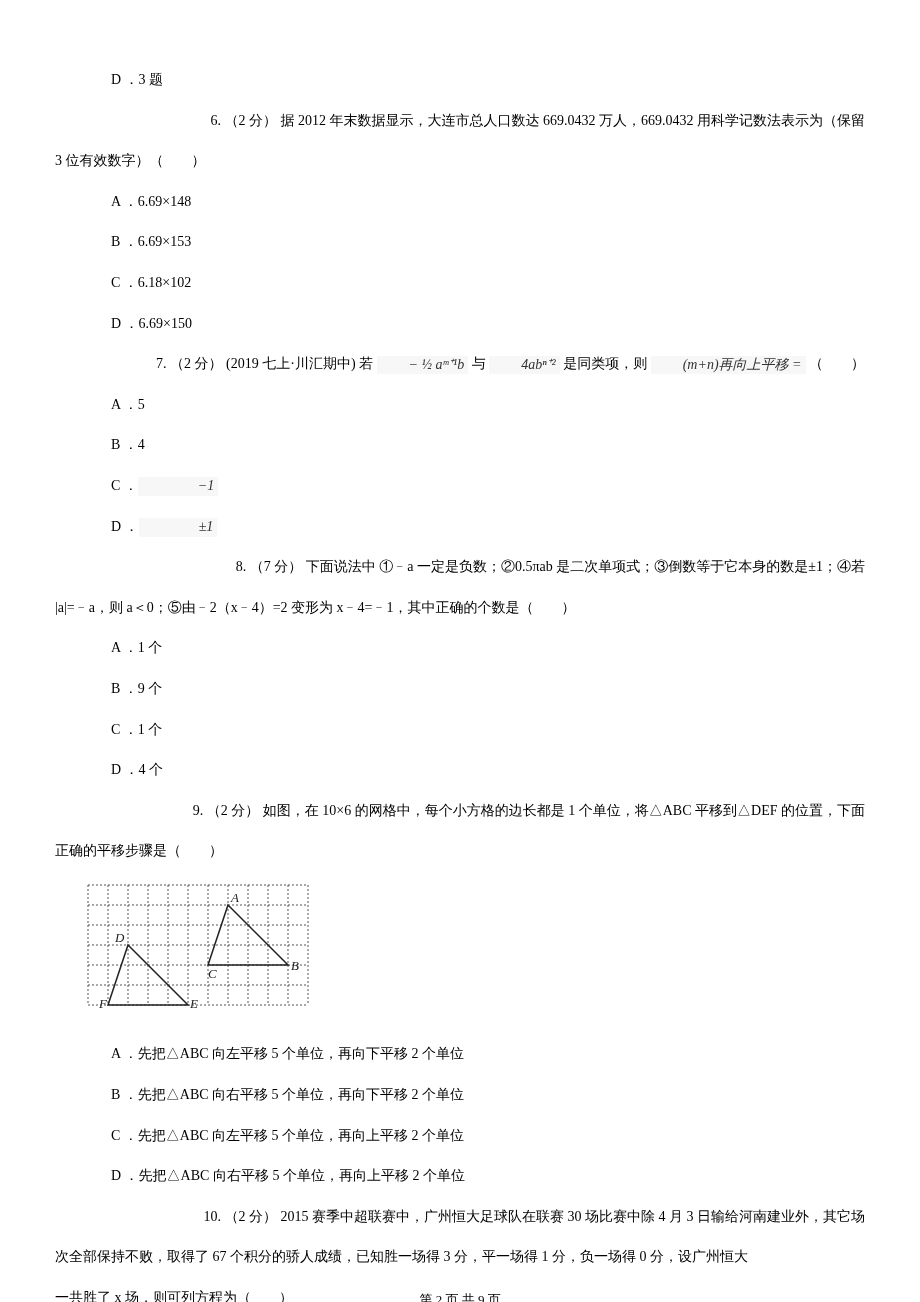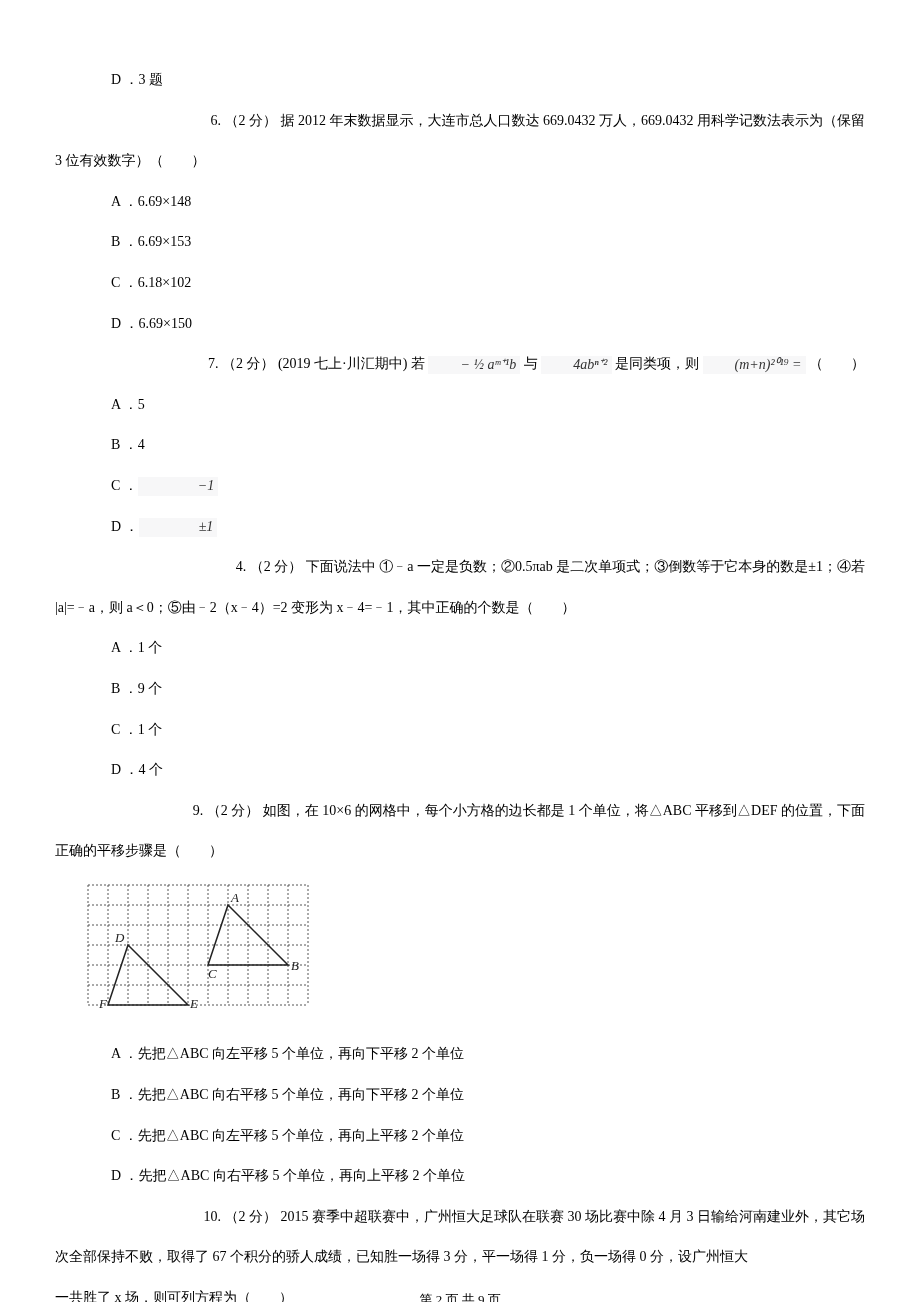--- a/index.html
+++ b/index.html
@@ -83,33 +83,33 @@
 <span class="line indent-2">B ．6.69×153</span>
 <span class="line indent-2">C ．6.18×102</span>
 <span class="line indent-2">D ．6.69×150</span>
 
 <span class="line indent-1">
   <span>7. （2 分） (2019 七上·川汇期中) 若 </span>
   <span class="math-img">− ½ aᵐ⁺¹b</span>
   <span> 与 </span>
   <span class="math-img">4abⁿ⁺²</span>
   <span> 是同类项，则 </span>
-  <span class="math-img">(m+n)²⁰¹⁹ =</span>
+  <span class="math-img">(m+n)再向上平移 =</span>
   <span> （　　）</span>
 </span>
 <span class="line indent-2">A ．5</span>
 <span class="line indent-2">B ．4</span>
 <span class="line indent-2">
   <span>C ．</span><span class="math-img">−1</span>
 </span>
 <span class="line indent-2">
   <span>D ．</span><span class="math-img">±1</span>
 </span>
 
-<span class="line indent-1">4. （2 分） 下面说法中 ①﹣a 一定是负数；②0.5πab 是二次单项式；③倒数等于它本身的数是±1；④若</span>
+<span class="line indent-1">8. （7 分） 下面说法中 ①﹣a 一定是负数；②0.5πab 是二次单项式；③倒数等于它本身的数是±1；④若</span>
 <span class="line no-indent">|a|=﹣a，则 a＜0；⑤由﹣2（x﹣4）=2 变形为 x﹣4=﹣1，其中正确的个数是（　　）</span>
 <span class="line indent-2">A ．1 个</span>
 <span class="line indent-2">B ．9 个</span>
 <span class="line indent-2">C ．1 个</span>
 <span class="line indent-2">D ．4 个</span>
 
 <span class="line indent-1">9. （2 分） 如图，在 10×6 的网格中，每个小方格的边长都是 1 个单位，将△ABC 平移到△DEF 的位置，下面</span>
 <span class="line no-indent">正确的平移步骤是（　　）</span>
 
 <div class="diagram">

